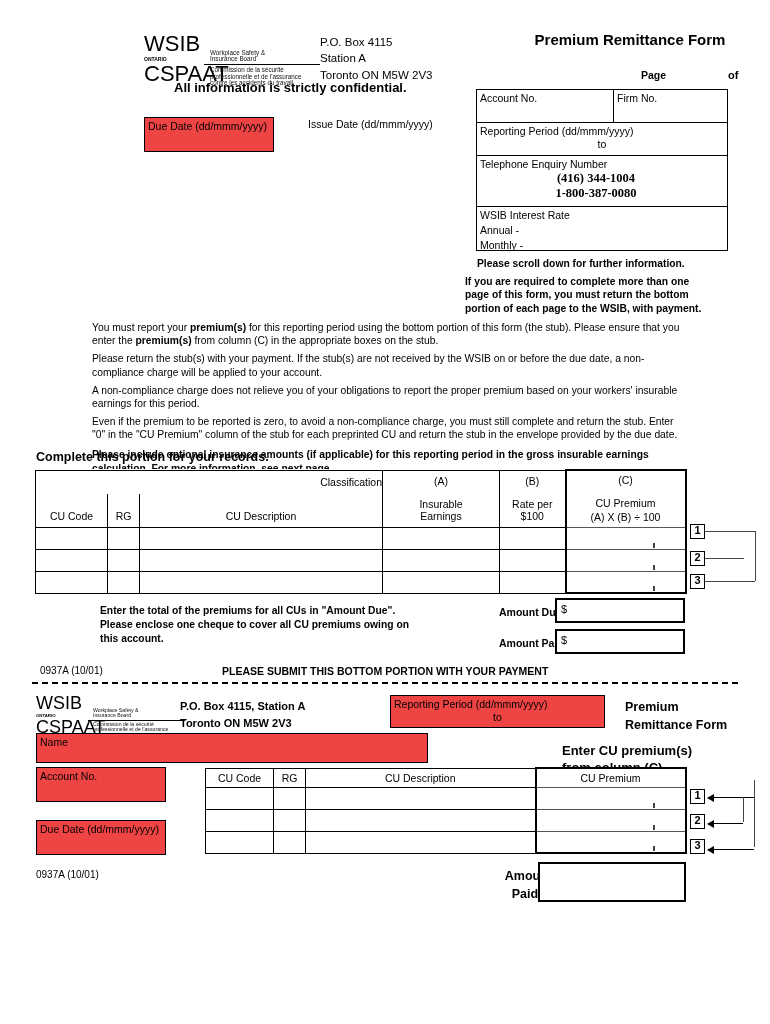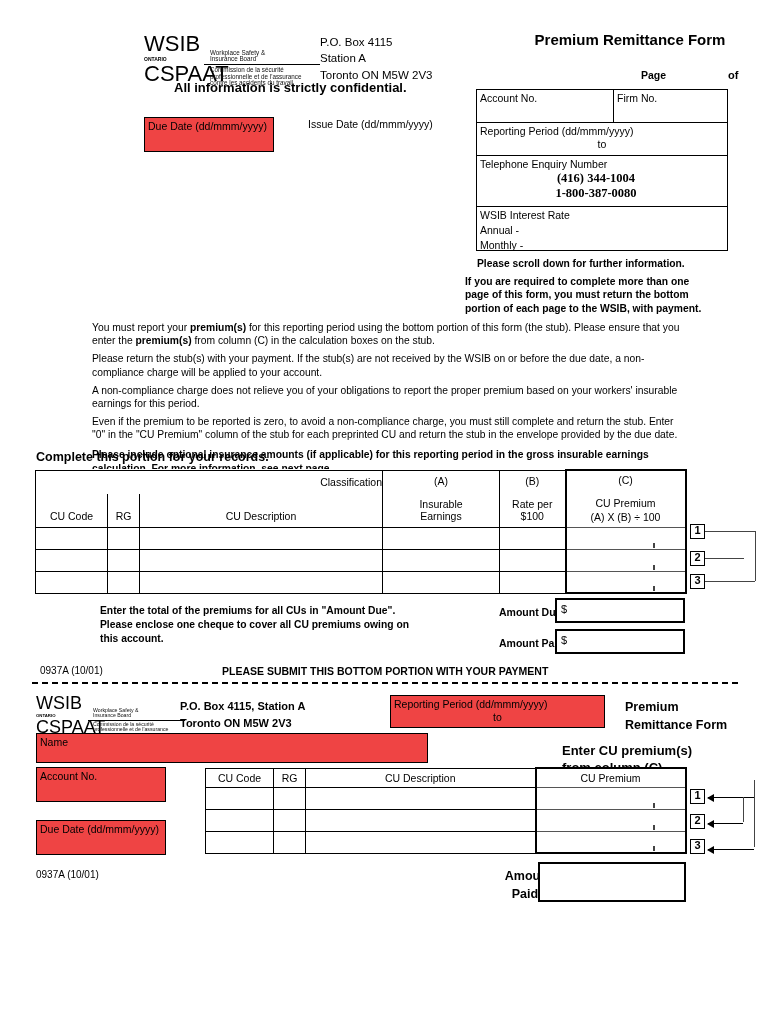--- a/index.html
+++ b/index.html
@@ -136,21 +136,21 @@
 </div>
 
 <div class="abs bold" style="left:477px;top:258px;font-size:10.3px;">Please scroll down for further information.</div>
 <div class="abs bold" style="left:465px;top:275px;font-size:10.3px;line-height:1.3;">
   <div>If you are required to complete more than one</div>
   <div>page of this form, you must return the bottom</div>
   <div>portion of each page to the WSIB, with payment.</div>
 </div>
 
 <div class="abs para" style="left:92px;top:321px;width:590px;">
-  <p><span>You must report your </span><b>premium(s)</b><span> for this reporting period using the bottom portion of this form (the stub).  Please ensure that you enter the </span><b>premium(s)</b><span> from column (C) in the calculation boxes on the stub.</span></p>
+  <p><span>You must report your </span><b>premium(s)</b><span> for this reporting period using the bottom portion of this form (the stub).  Please ensure that you enter the </span><b>premium(s)</b><span> from column (C) in the appropriate boxes on the stub.</span></p>
   <p>Please return the stub(s) with your payment.  If the stub(s) are not received by the WSIB on or before the due date, a non-compliance charge will be applied to your account.</p>
   <p>A non-compliance charge does not relieve you of your obligations to report the proper premium based on your workers' insurable earnings for this period.</p>
   <p>Even if the premium to be reported is zero, to avoid a non-compliance charge, you must still complete and return the stub.  Enter "0" in the "CU Premium" column of the stub for each preprinted CU and return the stub in the envelope provided by the due date.</p>
   <p class="bold" style="margin-top:7px;">Please include optional insurance amounts (if applicable) for this reporting period in the gross insurable earnings calculation.  For more information, see next page.</p>
 </div>
 
 <div class="abs bold" style="left:36px;top:450px;font-size:12.5px;">Complete this portion for your records.</div>
 
 <table class="gtable abs" style="left:35px;top:469px;width:650px;">
   <colgroup>

